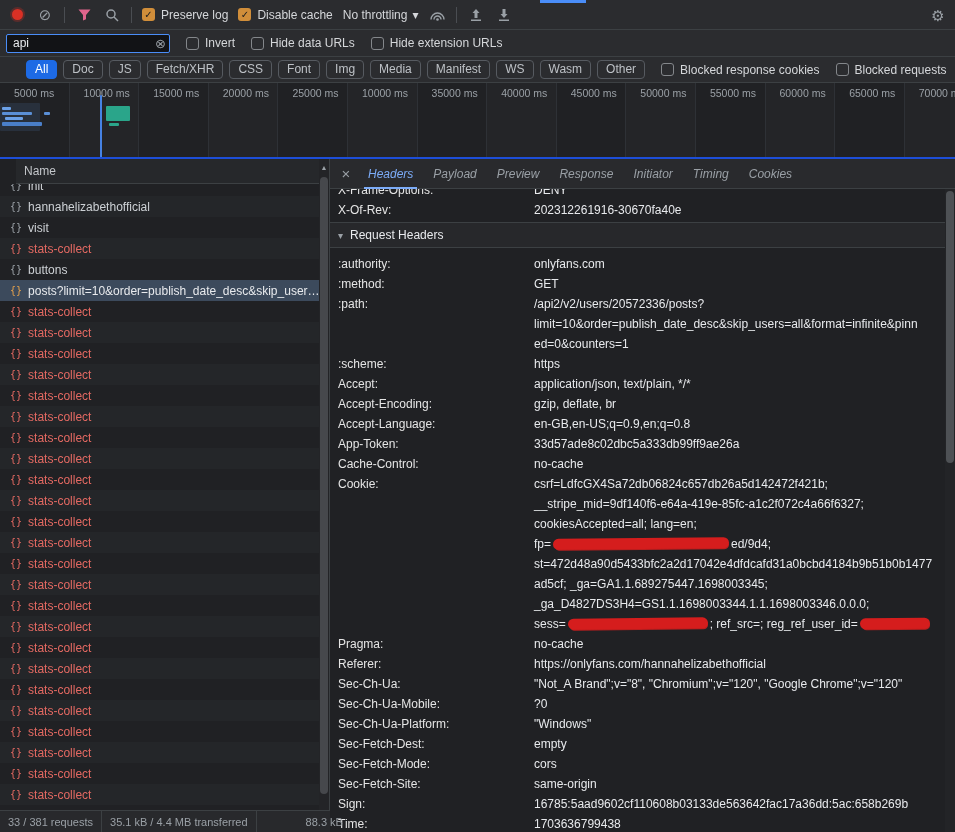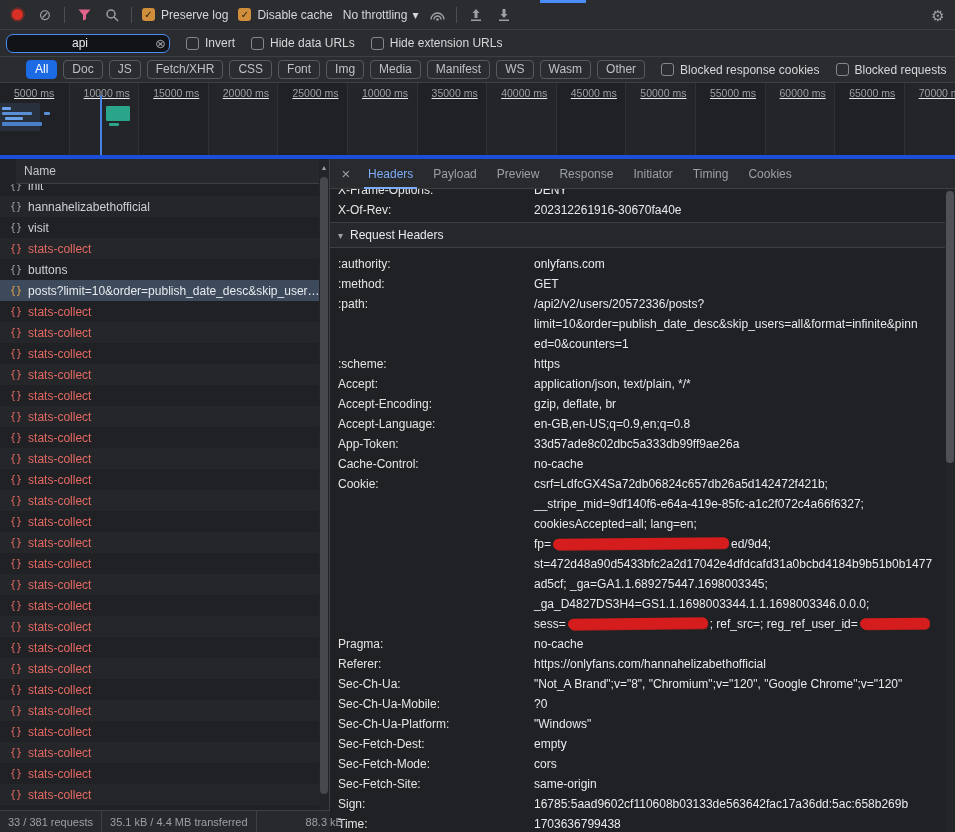--- a/index.html
+++ b/index.html
@@ -21,32 +21,32 @@
         align-items:center; justify-content:center; }
   .cb.on { background:#d18e3a; color:#1b1c1e; font-size:10px; font-weight:bold; }
   .cb.off { border:1.5px solid #84878b; }
   #throttling { display:inline-flex; align-items:center; gap:5px; color:#d5d7da; }
   #top-accent { position:absolute; left:540px; top:0; width:46px; height:3px; background:#4a8df8; z-index:6; }
   #settings-btn { position:absolute; right:8px; top:6px; z-index:6; }
 
   #filter-toolbar { top:30px; height:27px; padding:0 6px; gap:16px; }
   #filter-input-wrap { position:relative; flex:none; }
   #filter-input { width:164px; height:19px; background:#121316; border:1.5px solid #4a8df8;
-                  border-radius:7px; color:#e8eaed; font:inherit; padding:0 22px 0 6px; outline:none;text-align:center; }
+                  border-radius:2px; color:#e8eaed; font:inherit; padding:0 22px 0 6px; outline:none; }
   #filter-clear { position:absolute; right:4px; top:2px; color:#9aa0a6; font-size:13px; line-height:1.2; }
 
   #type-toolbar { top:57px; height:26px; padding:0 6px; }
   #chips { display:flex; gap:6px;margin-left:20px; }
   .chip { padding:2px 8px; border-radius:4px; color:#bdc1c6; border:1px solid #565a60;
           line-height:13px; flex:none; white-space:nowrap; }
   .chip.selected { background:#1d6ae5; border-color:#1d6ae5; color:#fff; }
   #type-checkboxes { display:flex; gap:16px; margin-left:16px; }
 
   #overview { position:absolute; top:83px; left:0; right:0; height:76px; background:#202124;
-              border-bottom:4px solid #1d4ed8; overflow:hidden;text-decoration:underline; }
+              border-bottom:2px solid #1d4ed8; overflow:hidden; }
   #overview-columns { display:flex; height:100%; }
   .ovcol { width:69.6px; flex:none; border-right:1px solid #2e3136; padding-top:3px; }
   .ovcol:nth-child(even) { background:rgba(255,255,255,.02); }
   .ovlabel { margin-left:14px; font-size:10.5px; color:#9aa0a6; white-space:nowrap; }
   .wbar { position:absolute; border-radius:1px; }
 
   #network-panel { position:absolute; top:159px; left:0; width:330px; bottom:22px;
                    border-right:1px solid #3c4043; background:#202124; overflow:hidden;padding-left:16px; }
   #list-header { height:25px; background:#26282b; border-bottom:1px solid #3c4043;
                  display:flex; align-items:center; padding-left:8px; color:#c3c6ca; }
@@ -63,21 +63,21 @@
   #list-scroll-up { display:block; text-align:center; font-size:7px; color:#9aa0a6; padding-top:5px; }
   .sb-thumb { position:absolute; left:1px; right:1px; background:#46484c; border-radius:4px; }
   #list-thumb { top:18px; bottom:16px; }
 
   #details-panel { position:absolute; top:159px; left:330px; right:0; bottom:0;
                    background:#202124; overflow:hidden; }
   #details-tabs { height:30px; display:flex; align-items:center; background:#292a2d;
                   border-bottom:1px solid #3c4043; padding-left:4px; }
   #tab-close { width:24px; text-align:center; color:#9aa0a6; font-size:15px; flex:none; }
   #tabs-list { display:flex; height:100%; }
-  .tab { padding:0 10px; height:30px; display:flex; align-items:center; color:#9aa0a6; position:relative; }
+  .tab { padding:0 10px; height:30px; display:flex; align-items:center; color:#9aa0a6; position:relative;font-style:italic; }
   .tab.active { color:#7cacf8; }
   .tab.active::after { content:""; position:absolute; left:6px; right:6px; bottom:0;
                        height:2px; background:#7cacf8; }
   #details-content { position:absolute; top:30px; left:0; right:10px; bottom:0; overflow:hidden; }
   #top-rows { margin-top:-9px; }
   #section-sep { border-top:1px solid #3c4043; margin-top:2px; }
   #request-headers-section { height:25px; display:flex; align-items:center; gap:7px;
       padding-left:8px; background:#27282b; border-bottom:1px solid #3c4043; color:#e8eaed; }
   .sec-caret { color:#9aa0a6; font-size:10px; }
   #headers-list { padding-top:6px; }

